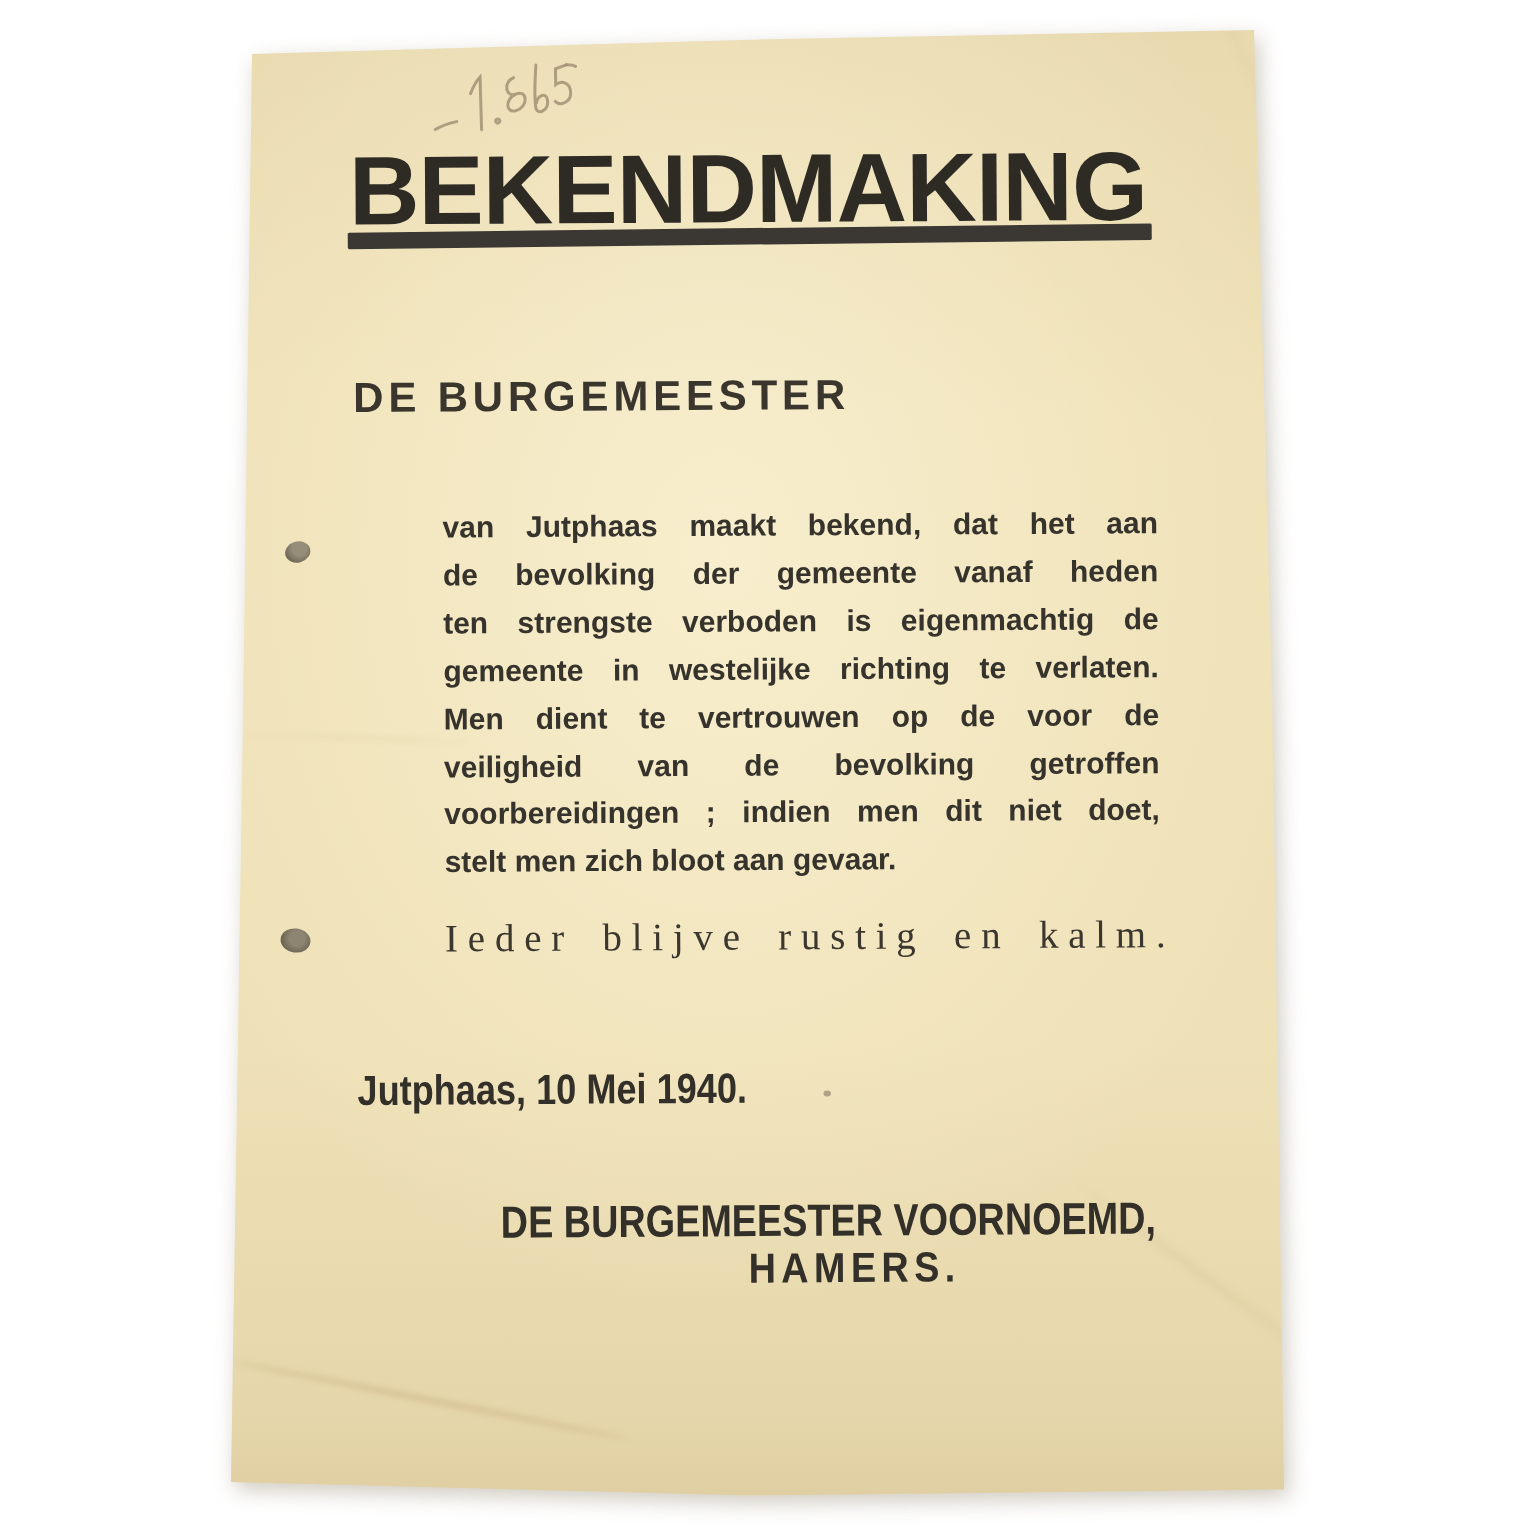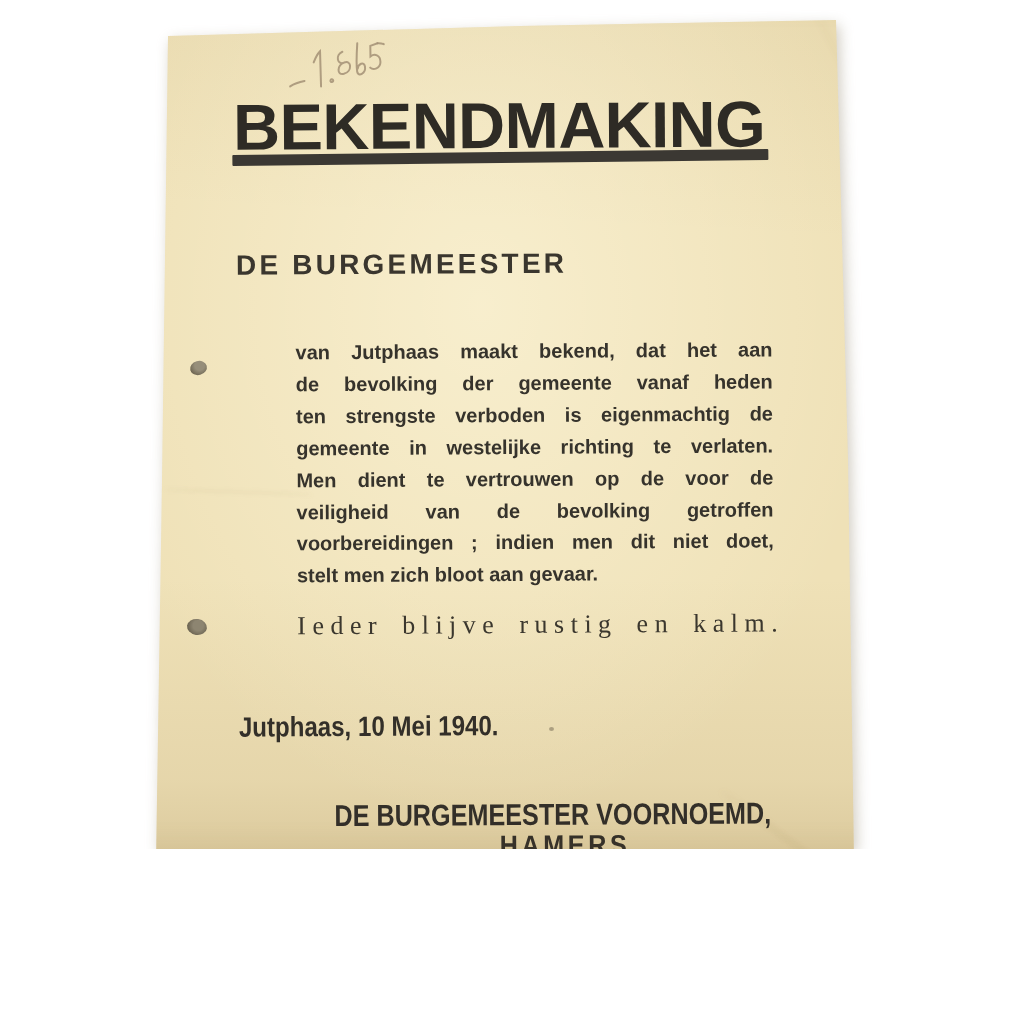--- a/index.html
+++ b/index.html
@@ -1,17 +1,17 @@
 <!DOCTYPE html>
 <html style="--background: #ffffff; --paper: #efe1b7; --ink: #34302a; --pencil: #a39175;"><head>
 <meta charset="utf-8">
 <style>
   html,body{margin:0;padding:0;background:#ffffff;}
   .stage{
-    position:relative;width:1024px;height:849px;overflow:hidden;
+    position:relative;width:1024px;height:1024px;overflow:hidden;
     background:var(--background,#ffffff);
     font-family:"Liberation Sans",sans-serif;
   }
   .paper-wrap{position:absolute;inset:0;filter:drop-shadow(3px 5px 7px rgba(150,140,115,.45));}
   .paper{
     position:absolute;inset:0;
     background-color:var(--paper,#efe1b7);
     background-image:
       radial-gradient(ellipse 560px 720px at 47% 36%, rgba(255,249,224,.55), rgba(255,249,224,0) 72%),
       linear-gradient(183deg, rgba(120,90,40,.06), rgba(120,90,40,0) 28%),

